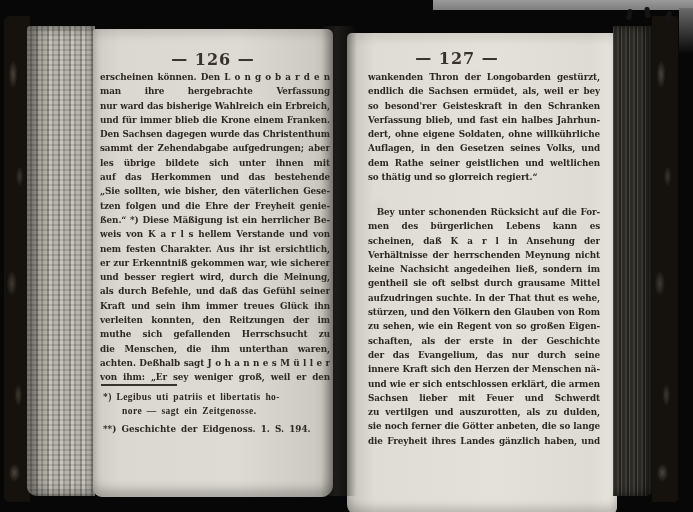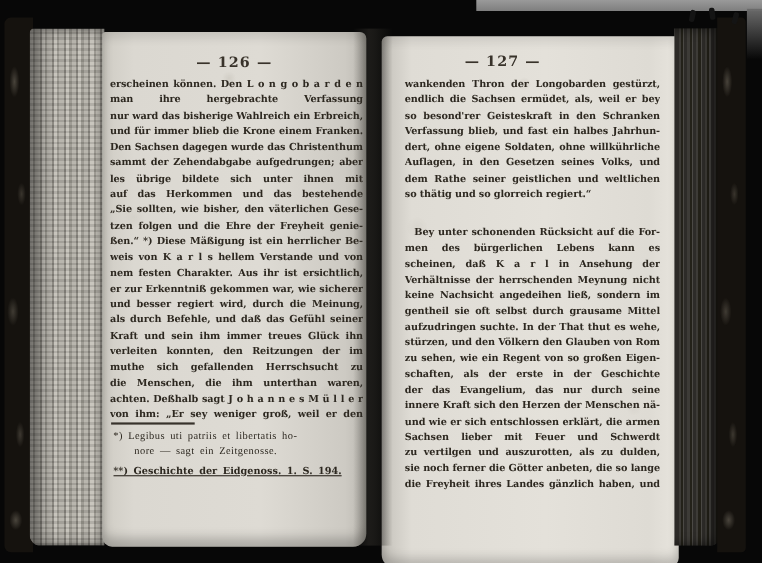--- a/index.html
+++ b/index.html
@@ -39,38 +39,38 @@
       background:linear-gradient(90deg,#c4c1ba 0,#dfdcd5 10%,#e4e1da 55%,#dedbd4 90%,#e8e5de 100%);
       border-radius:5px 3px 9px 12px;
       box-shadow:inset 0 -8px 10px rgba(0,0,0,.20), inset 0 6px 8px rgba(0,0,0,.08);}
   .page .stain{position:absolute;inset:0;pointer-events:none;opacity:.5;background-image:
       radial-gradient(circle 9px at 48% 9%, rgba(90,80,60,.18), transparent 70%),
       radial-gradient(circle 14px at 12% 36%, rgba(90,80,60,.10), transparent 70%),
       radial-gradient(circle 10px at 85% 70%, rgba(90,80,60,.08), transparent 70%);}
   .gutter{position:absolute;left:321px;top:26px;width:36px;height:470px;pointer-events:none;
       background:linear-gradient(90deg, rgba(20,18,15,0) 0, rgba(55,52,47,.45) 40%, rgba(40,38,34,.55) 55%, rgba(20,18,15,0) 100%);}
   
-  .pheader{position:absolute;height:14px;font-size:13px;font-weight:bold;
+  .pheader{position:absolute;height:14px;font-size:16px;font-weight:bold;
       text-align:center;letter-spacing:1px;color:#38322a;}
   .page.left .pheader{left:5px;top:21px;width:230px;}
   .page.right .pheader{left:14px;top:16px;width:192px;}
   .tblock{position:absolute;}
   .tline{height:14.3px;line-height:14.3px;font-size:8.8px;font-weight:bold;
       letter-spacing:-0.1px;overflow:hidden;
       text-align:justify;text-align-last:justify;color:#2d2820;}
   .tline.short{text-align-last:left;}
   .page.left .body{left:7px;top:41px;width:230px;}
   .page.right .body1{left:21px;top:37px;width:232px;}
   .page.right .body2{left:21px;top:172px;width:232px;}
   .fnrule{position:absolute;left:8px;top:355px;width:76px;height:2px;background:#37322b;}
   .fnblock{position:absolute;left:10px;width:228px;}
   .fnblock.fn1{top:362px;}
-  .fnblock.fn2{top:394px;text-decoration:underline;}
+  .fnblock.fn2{top:394px;}
   .fnline{height:13.5px;line-height:13.5px;overflow:hidden;text-align:left;color:#2d2820;}
-  .fnline.latin{font-family:"Liberation Serif", serif;font-size:9.5px;font-weight:normal;
+  .fnline.latin{font-family:"Liberation Serif", serif;font-size:9.5px;font-weight:bold;
       letter-spacing:.4px;word-spacing:2px;}
   .fnline.frak{font-size:8.8px;font-weight:bold;word-spacing:2px;}
 </style>
 </head>
 <body>
 
 <div class="stage">
 
   <div class="table-strip"></div>
   <div class="table-strip-right"></div>

